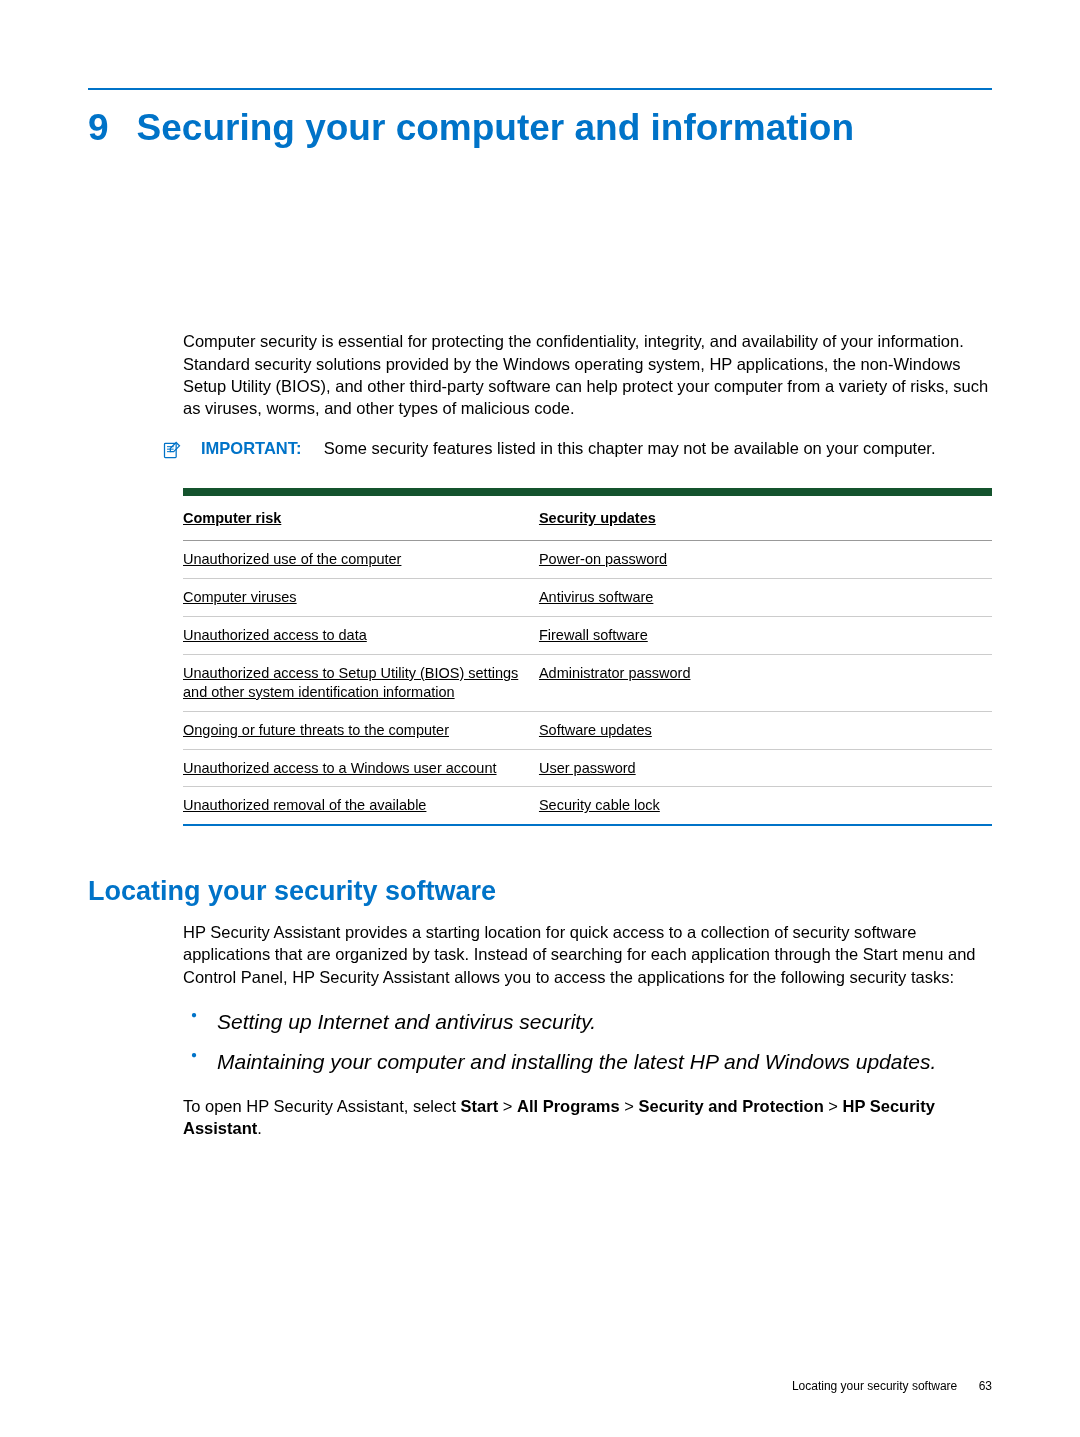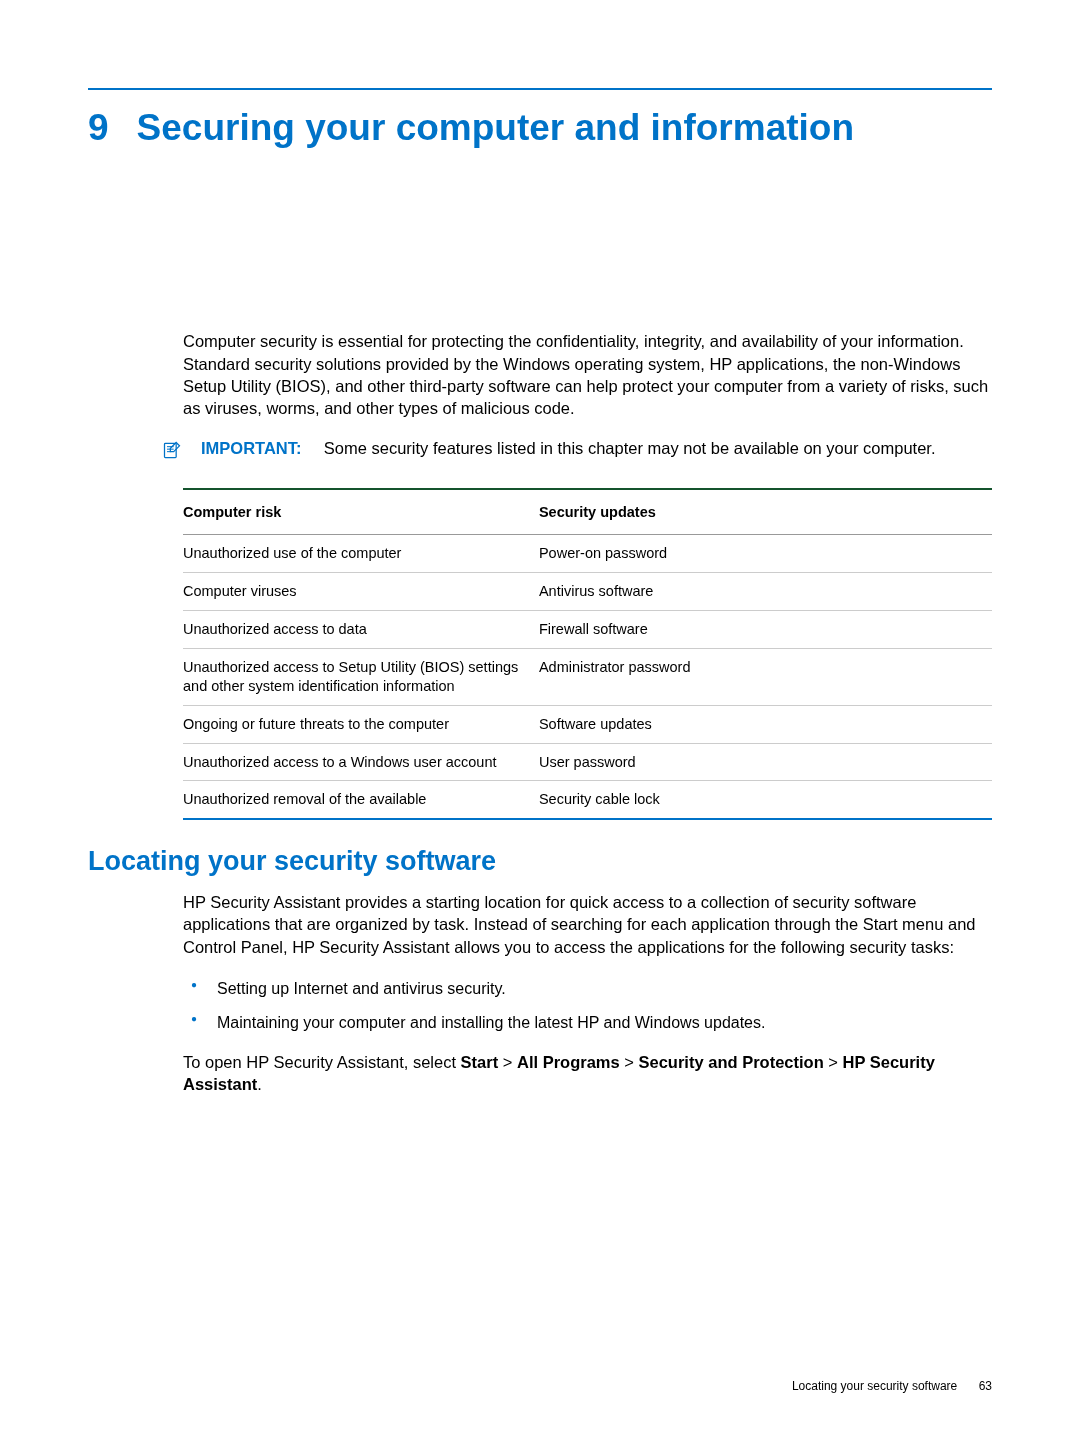--- a/index.html
+++ b/index.html
@@ -65,23 +65,24 @@
       color: #0073c8;
       font-size: 16.5px;
     }
     .important-text {
       font-size: 16.5px;
       color: #000;
     }
     .risk-table {
       margin-left: 95px;
       margin-right: 0;
-      border-top: 2px solid #14532d;
+      border-top: 8px solid #14532d;
       border-bottom: 2px solid #0073c8;
-      margin-bottom: 26px;
+      margin-bottom: 50px;
+      text-decoration: underline;
     }
     .risk-table table {
       width: 100%;
       border-collapse: collapse;
     }
     .risk-table th {
       text-align: left;
       font-size: 14.5px;
       font-weight: bold;
       padding: 14px 8px 14px 0;
@@ -107,23 +108,24 @@
       margin-bottom: 14px;
     }
     .bullet-list {
       margin-left: 95px;
       list-style: none;
       margin-bottom: 18px;
     }
     .bullet-list li {
       position: relative;
       padding-left: 34px;
-      font-size: 16px;
+      font-size: 21px;
       line-height: 1.35;
       margin-bottom: 12px;
+      font-style: italic;
     }
     .bullet-list li::before {
       content: "●";
       position: absolute;
       left: 8px;
       top: 0;
       font-size: 10px;
       color: #0073c8;
     }
     .footer {

